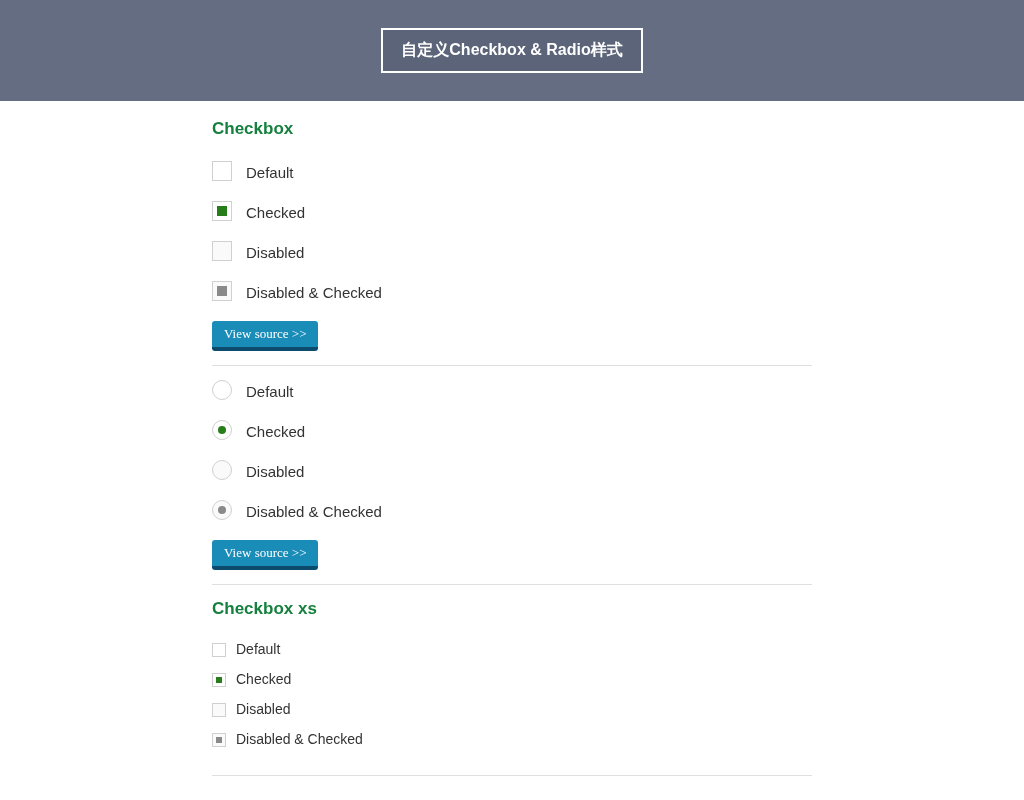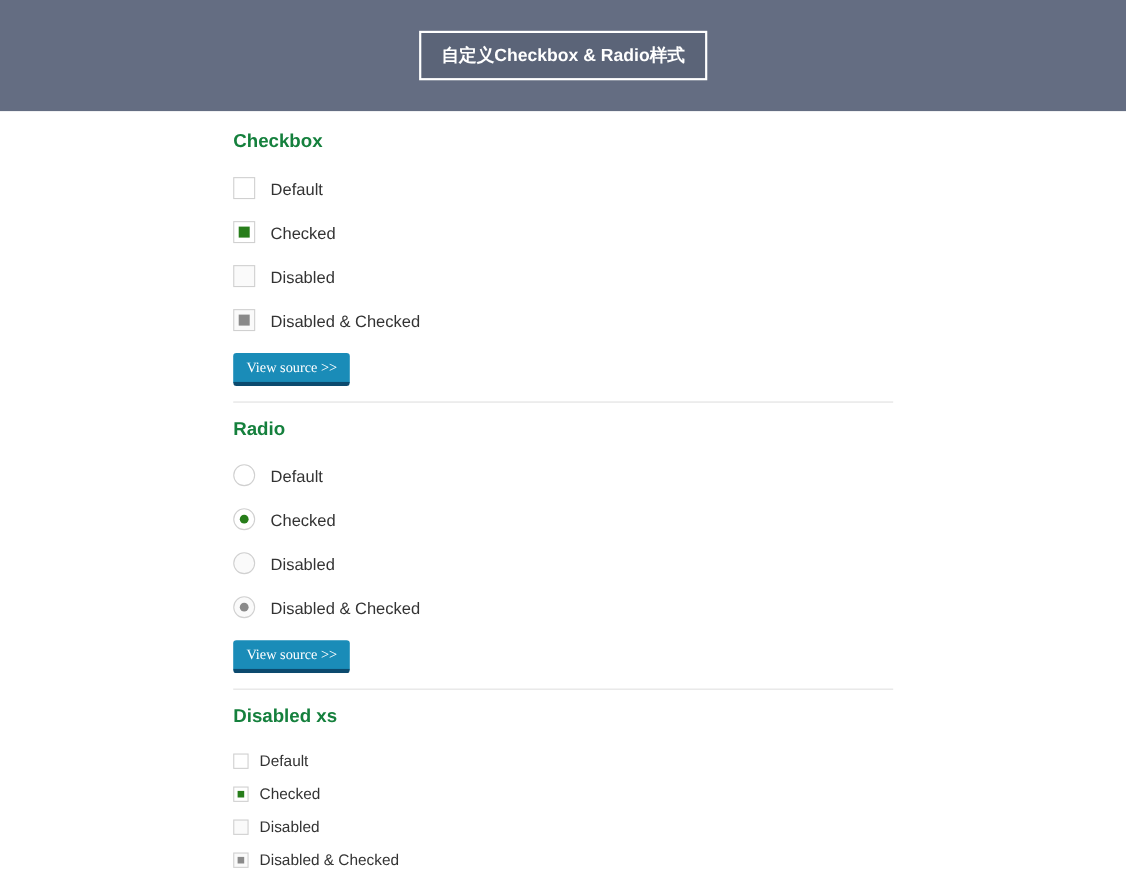--- a/index.html
+++ b/index.html
@@ -167,21 +167,20 @@
 
     <div class="control-row disabled">
       <span class="checkbox disabled checked"></span>
       <span class="control-label">Disabled &amp; Checked</span>
     </div>
 
     <button class="view-source-btn">View source &gt;&gt;</button>
   </div>
 
   <div class="section">
-    <div class="section-title">Radio</div>
 
     <div class="control-row">
       <span class="radio"></span>
       <span class="control-label">Default</span>
     </div>
 
     <div class="control-row">
       <span class="radio checked"></span>
       <span class="control-label">Checked</span>
     </div>
@@ -193,21 +192,21 @@
 
     <div class="control-row disabled">
       <span class="radio disabled checked"></span>
       <span class="control-label">Disabled &amp; Checked</span>
     </div>
 
     <button class="view-source-btn">View source &gt;&gt;</button>
   </div>
 
   <div class="section">
-    <div class="section-title">Disabled xs</div>
+    <div class="section-title">Checkbox xs</div>
 
     <div class="control-row xs">
       <span class="checkbox xs"></span>
       <span class="control-label">Default</span>
     </div>
 
     <div class="control-row xs">
       <span class="checkbox xs checked"></span>
       <span class="control-label">Checked</span>
     </div>

